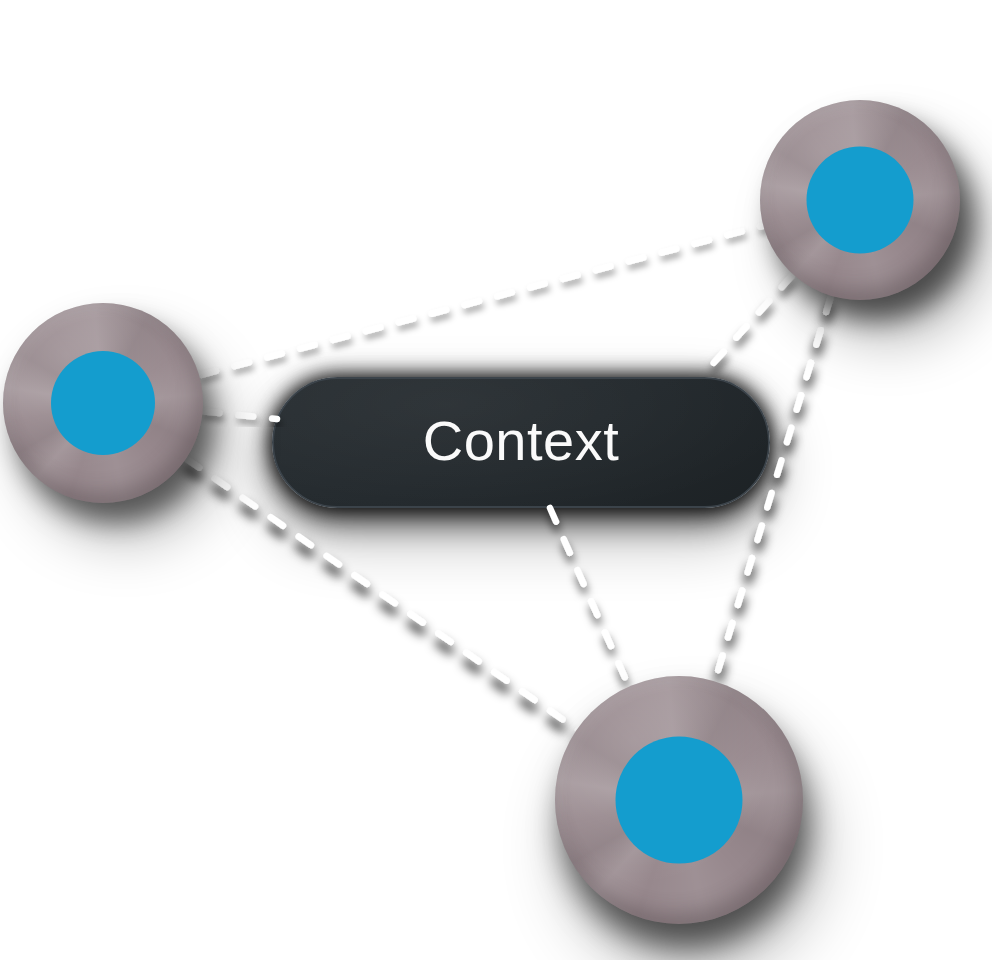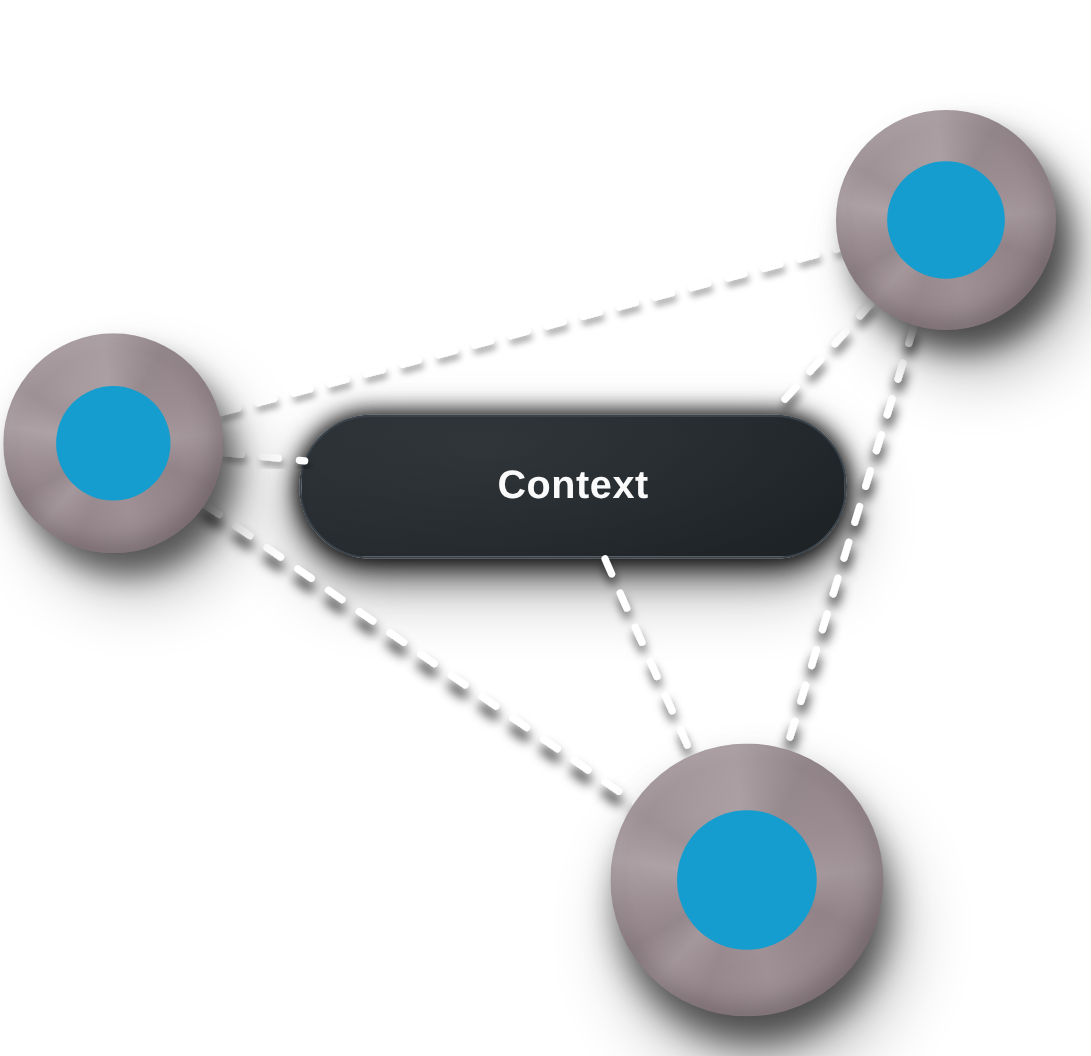--- a/index.html
+++ b/index.html
@@ -46,22 +46,22 @@
       0 0 18px rgba(0,0,0,0.8),
       0 14px 30px rgba(0,0,0,0.65),
       0 26px 64px rgba(0,0,0,0.32),
       0 -4px 22px rgba(0,0,0,0.45);
     display: flex;
     align-items: center;
     justify-content: center;
   }
   .pill-label {
     color: var(--text, #fafafa);
-    font-size: 36px;
-    font-weight: 700;
+    font-size: 56px;
+    font-weight: 400;
     letter-spacing: 0.5px;
     line-height: 1;
     padding-bottom: 4px;
   }
   
   .node {
     position: absolute;
     border-radius: 50%;
     z-index: 3;
     background:

